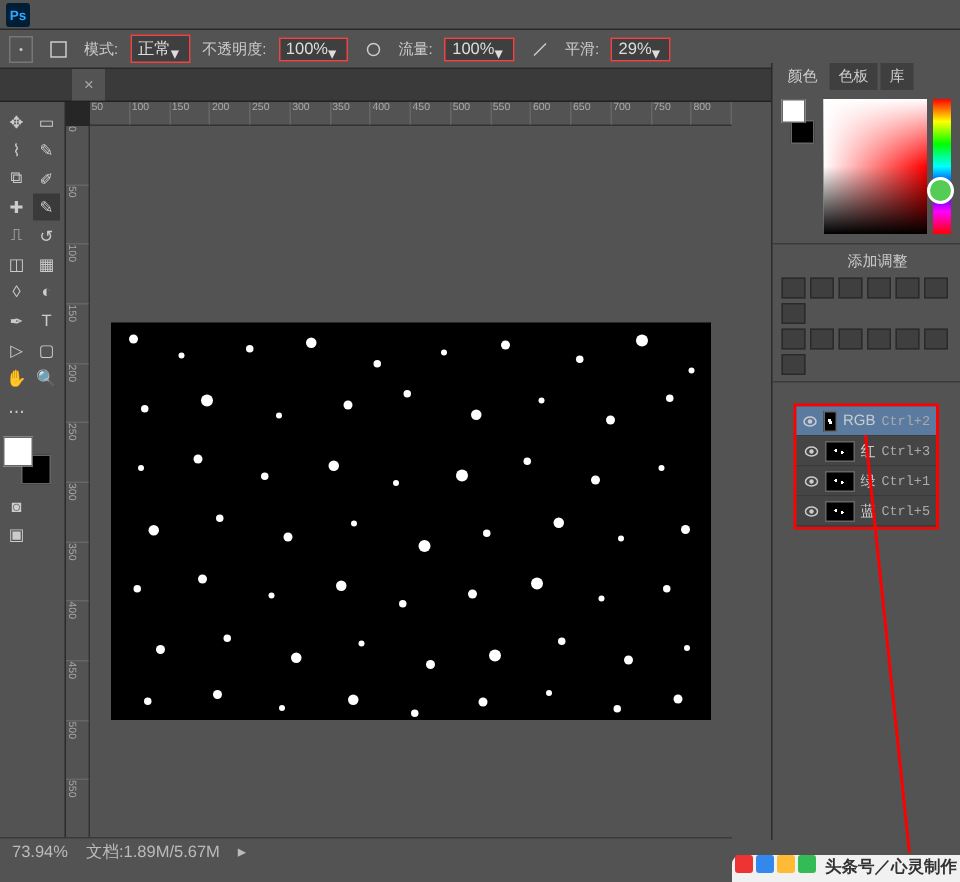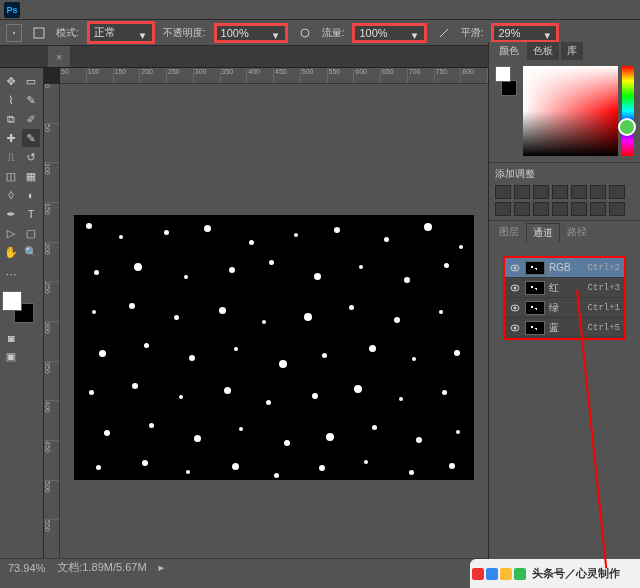--- a/index.html
+++ b/index.html
@@ -5,21 +5,21 @@
 * { margin: 0; padding: 0; box-sizing: border-box; font-family: "Microsoft YaHei", sans-serif; font-size: 11px; }
 body { width: 640px; height: 588px; background: #535353; color: #ccc; overflow: hidden; position: relative; }
 
 .menubar { height: 20px; background: #535353; display: flex; align-items: center; padding: 0 4px; border-bottom: 1px solid #2a2a2a; }
 .menubar .logo { width: 16px; height: 16px; background: #001e36; color: #31a8ff; font-weight: bold; font-size: 9px; display: flex; align-items: center; justify-content: center; margin-right: 6px; border-radius: 2px; }
 .menubar .menu-item { padding: 0 6px; cursor: pointer; font-size: 11px; }
 
 .optbar { height: 26px; background: #535353; display: flex; align-items: center; padding: 0 6px; gap: 8px; border-bottom: 1px solid #2a2a2a; }
 .optbar .brush-prev { width: 16px; height: 18px; border: 1px solid #777; display: flex; align-items: center; justify-content: center; }
 .optbar .brush-prev svg { width: 10px; height: 10px; }
-.optbar .numfield { background: #3f3f3f; border: 3px solid #ef4444; padding: 1px 4px; font-size: 10px; color: #ddd; min-width: 34px; display: flex; align-items: center; gap: 24px; }
+.optbar .numfield { background: #3f3f3f; border: 1px solid #ef4444; padding: 1px 4px; font-size: 10px; color: #ddd; min-width: 34px; display: flex; align-items: center; }
 .optbar .drop { width: 8px; height: 8px; display: inline-block; }
 .optbar .lbl { font-size: 10px; color: #ccc; }
 .optbar .ico { width: 18px; height: 18px; display: flex; align-items: center; justify-content: center; border: 1px solid transparent; }
 
 .tabbar { height: 22px; background: #3a3a3a; display: flex; align-items: center; padding-left: 48px; border-bottom: 1px solid #222; }
 .tabbar .tab { padding: 0 8px; height: 100%; display: flex; align-items: center; font-size: 10px; color: #ddd; background: #535353; gap: 6px; }
 .tabbar .close { color: #aaa; }
 
 .workspace { position: absolute; top: 68px; left: 0; right: 152px; bottom: 28px; display: flex; }
 .toolbox { width: 44px; background: #535353; border-right: 1px solid #2a2a2a; padding: 4px 2px; display: flex; flex-direction: column; }
@@ -32,55 +32,55 @@
 
 .canvas-wrap { flex: 1; background: #262626; position: relative; overflow: hidden; }
 .ruler-h { position: absolute; top: 0; left: 16px; right: 0; height: 16px; background: #535353; border-bottom: 1px solid #333; display: flex; }
 .ruler-h .tick { flex: 1; border-right: 1px solid #666; font-size: 7px; color: #aaa; padding-left: 1px; }
 .ruler-v { position: absolute; top: 16px; left: 0; width: 16px; bottom: 0; background: #535353; border-right: 1px solid #333; display: flex; flex-direction: column; }
 .ruler-v .tick { flex: 1; border-bottom: 1px solid #666; font-size: 7px; color: #aaa; writing-mode: vertical-lr; }
 .canvas-area { position: absolute; top: 16px; left: 16px; right: 0; bottom: 0; background: #535353; display: flex; align-items: center; justify-content: center; }
 .doc { width: 400px; height: 265px; background: #000; position: relative; overflow: hidden; margin-top: 50px; }
 .spot { position: absolute; background: #fff; border-radius: 50%; }
 
-.panels { position: absolute; top: 42px; right: 0; width: 152px; bottom: 28px; background: #535353; border-left: 1px solid #2a2a2a; display: flex; flex-direction: column; justify-content: space-between; }
+.panels { position: absolute; top: 42px; right: 0; width: 126px; bottom: 28px; background: #535353; border-left: 1px solid #2a2a2a; display: flex; flex-direction: column; justify-content: space-between; }
 .panel-tabs { height: 18px; display: flex; align-items: flex-end; padding-left: 4px; gap: 2px; }
 .panel-tab { padding: 2px 6px; font-size: 10px; background: #3f3f3f; color: #ccc; }
 .panel-tab.active { background: #535353; }
 .color-picker { padding: 6px; display: flex; gap: 4px; }
 .mini-swatch { width: 24px; height: 34px; position: relative; }
 .mini-swatch .fg { position: absolute; top: 0; left: 0; width: 16px; height: 16px; background: #fff; border: 1px solid #666; z-index: 2; }
 .mini-swatch .bg { position: absolute; bottom: 4px; right: 2px; width: 16px; height: 16px; background: #000; border: 1px solid #666; }
 .spectrum { flex: 1; height: 90px; background: linear-gradient(to bottom, rgba(255,255,255,1), rgba(255,255,255,0) 50%, rgba(0,0,0,0) 50%, rgba(0,0,0,1)), linear-gradient(to right, #fff, #f00); position: relative; }
 .hue-strip { width: 12px; height: 90px; background: linear-gradient(to bottom, #f00, #ff0, #0f0, #0ff, #00f, #f0f, #f00); }
 .knob { position: absolute; right: -18px; top: 52px; width: 18px; height: 18px; border-radius: 50%; background: #5c5; border: 2px solid #fff; }
 
 .adj-section { padding: 4px 6px; border-top: 1px solid #3a3a3a; }
-.adj-title { font-size: 10px; color: #ccc; margin-bottom: 4px; }
+.adj-title { font-size: 10px; color: #ccc; margin-bottom: 4px; margin-left: 44px; }
 .adj-icons { display: flex; gap: 3px; flex-wrap: wrap; }
 .adj-ico { width: 16px; height: 14px; background: #3f3f3f; border: 1px solid #2a2a2a; }
 
 .ch-section { flex: 1; border-top: 1px solid #3a3a3a; display: flex; flex-direction: column; }
 .ch-tabs { display: flex; gap: 1px; padding: 2px 4px 0; }
 .ch-tab { padding: 2px 6px; font-size: 10px; color: #999; }
 .ch-tab.active { color: #ddd; background: #535353; border: 1px solid #3a3a3a; border-bottom: none; }
 .ch-list { border: 2px solid #f00; margin: 14px; }
 .ch-row { display: flex; align-items: center; height: 20px; background: #454545; border-bottom: 1px solid #3a3a3a; padding: 0 4px; gap: 4px; }
 .ch-row.sel { background: #5a7aa0; }
 .eye { width: 12px; height: 12px; display: flex; align-items: center; justify-content: center; }
 .thumb { width: 20px; height: 14px; background: #000; border: 1px solid #666; position: relative; }
 .thumb.rgb::after { content: ""; position: absolute; inset: 2px; background: radial-gradient(circle at 30% 40%, #fff 1px, transparent 1px), radial-gradient(circle at 60% 60%, #fff 1px, transparent 1px); }
 .ch-name { flex: 1; font-size: 10px; }
 .ch-key { font-size: 9px; color: #aaa; font-family: Liberation Mono, monospace; }
 
 .annot-line { position: absolute; top: 290px; right: 62px; width: 2px; height: 280px; background: #f00; transform: rotate(-6deg); transform-origin: top; pointer-events: none; z-index: 50; }
 
 .statusbar { position: absolute; bottom: 12px; left: 0; right: 152px; height: 18px; background: #535353; border-top: 1px solid #3a3a3a; display: flex; align-items: center; padding: 0 8px; gap: 12px; font-size: 10px; color: #bbb; }
 
-.watermark { position: absolute; bottom: 0; right: 0; height: 29px; background: rgba(255,255,255,0.92); border-top-left-radius: 6px; padding: 0 20px 0 2px; display: flex; align-items: center; gap: 2px; font-size: 11px; }
+.watermark { position: absolute; bottom: 0; right: 0; height: 18px; background: rgba(255,255,255,0.92); border-top-left-radius: 6px; padding: 0 2px 0 2px; display: flex; align-items: flex-start; gap: 2px; font-size: 11px; }
 .wm-ico { width: 12px; height: 12px; border-radius: 2px; }
 .wm-txt { color: #333; font-weight: bold; padding-left: 4px; }
 </style>
 </head>
 <body>
 
 <div class="menubar">
   <div class="logo">Ps</div>
 </div>
 
@@ -303,25 +303,20 @@
       <div class="adj-ico"></div>
       <div class="adj-ico"></div>
       <div class="adj-ico"></div>
       <div class="adj-ico"></div>
       <div class="adj-ico"></div>
       <div class="adj-ico"></div>
     </div>
   </div>
 
   <div class="ch-section">
-    <div class="ch-tabs">
-      <div class="ch-tab">图层</div>
-      <div class="ch-tab active">通道</div>
-      <div class="ch-tab">路径</div>
-    </div>
     <div class="ch-list" id="ch-list">
         <div class="ch-row sel">
           <div class="eye">
             <svg width="10" height="8" viewBox="0 0 10 8">
               <ellipse cx="5" cy="4" rx="4" ry="3" fill="none" stroke="#ccc"></ellipse>
               <circle cx="5" cy="4" r="1.5" fill="#ccc"></circle>
             </svg>
           </div>
           <div class="thumb rgb"></div>
           <div class="ch-name">RGB</div>

